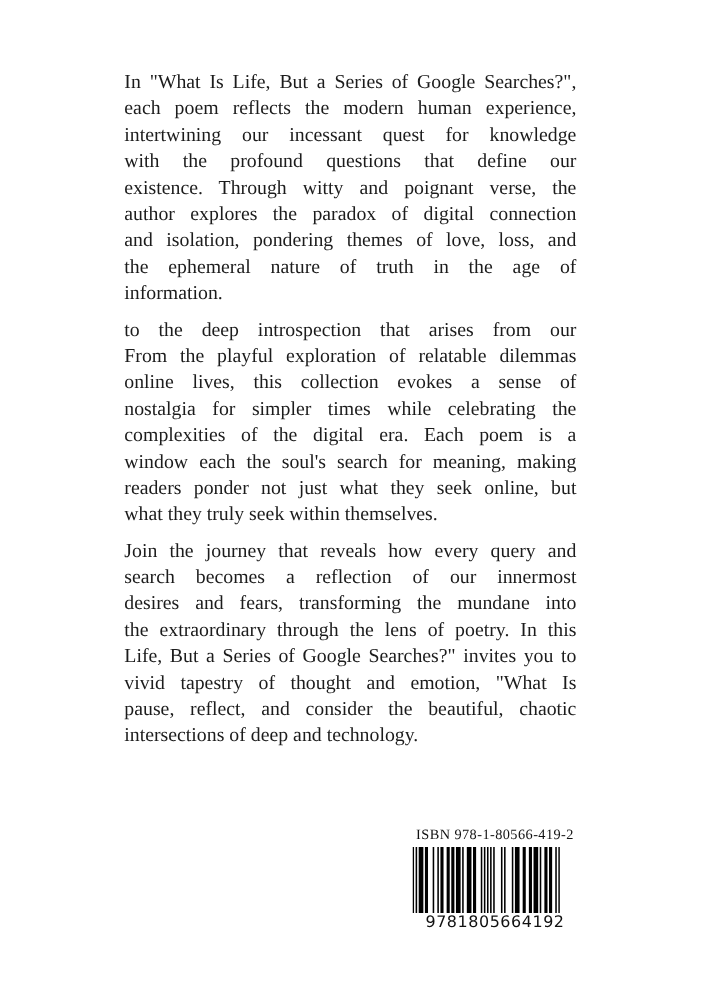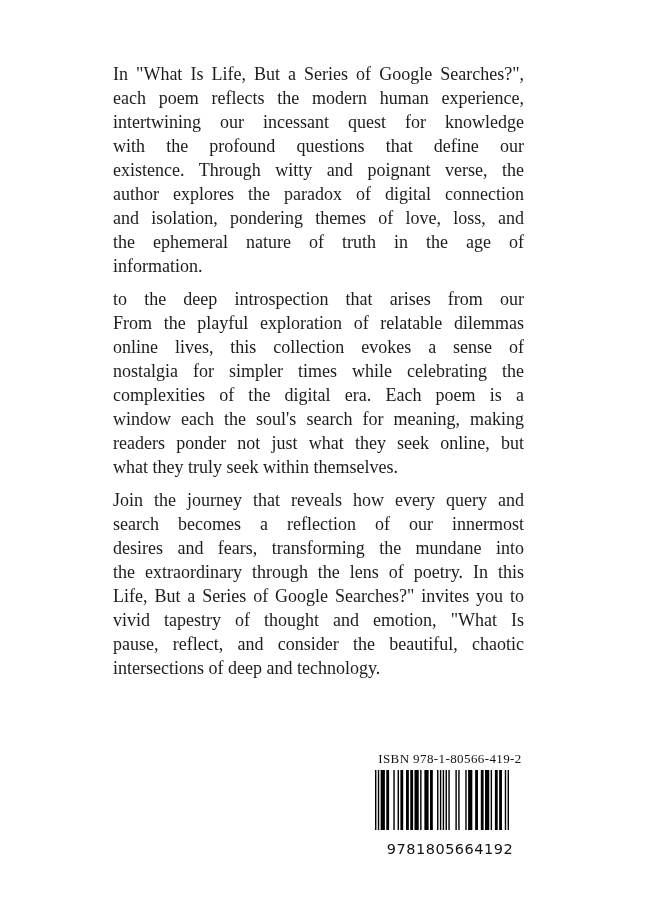--- a/index.html
+++ b/index.html
@@ -46,21 +46,21 @@
   }
   .barcode-svg{
     display:block;
     width:134px;height:60px;
   }
   .isbn-number{
     font-family:"DejaVu Sans", sans-serif;
     font-size:14.5px;
     line-height:17px;
     letter-spacing:0.5px;
-    margin-top:11px;
+    margin-top:1px;
     white-space:nowrap;
   }
 </style>
 </head>
 <body>
 
 <div class="page">
 
   <div class="synopsis">
     <div class="para">

